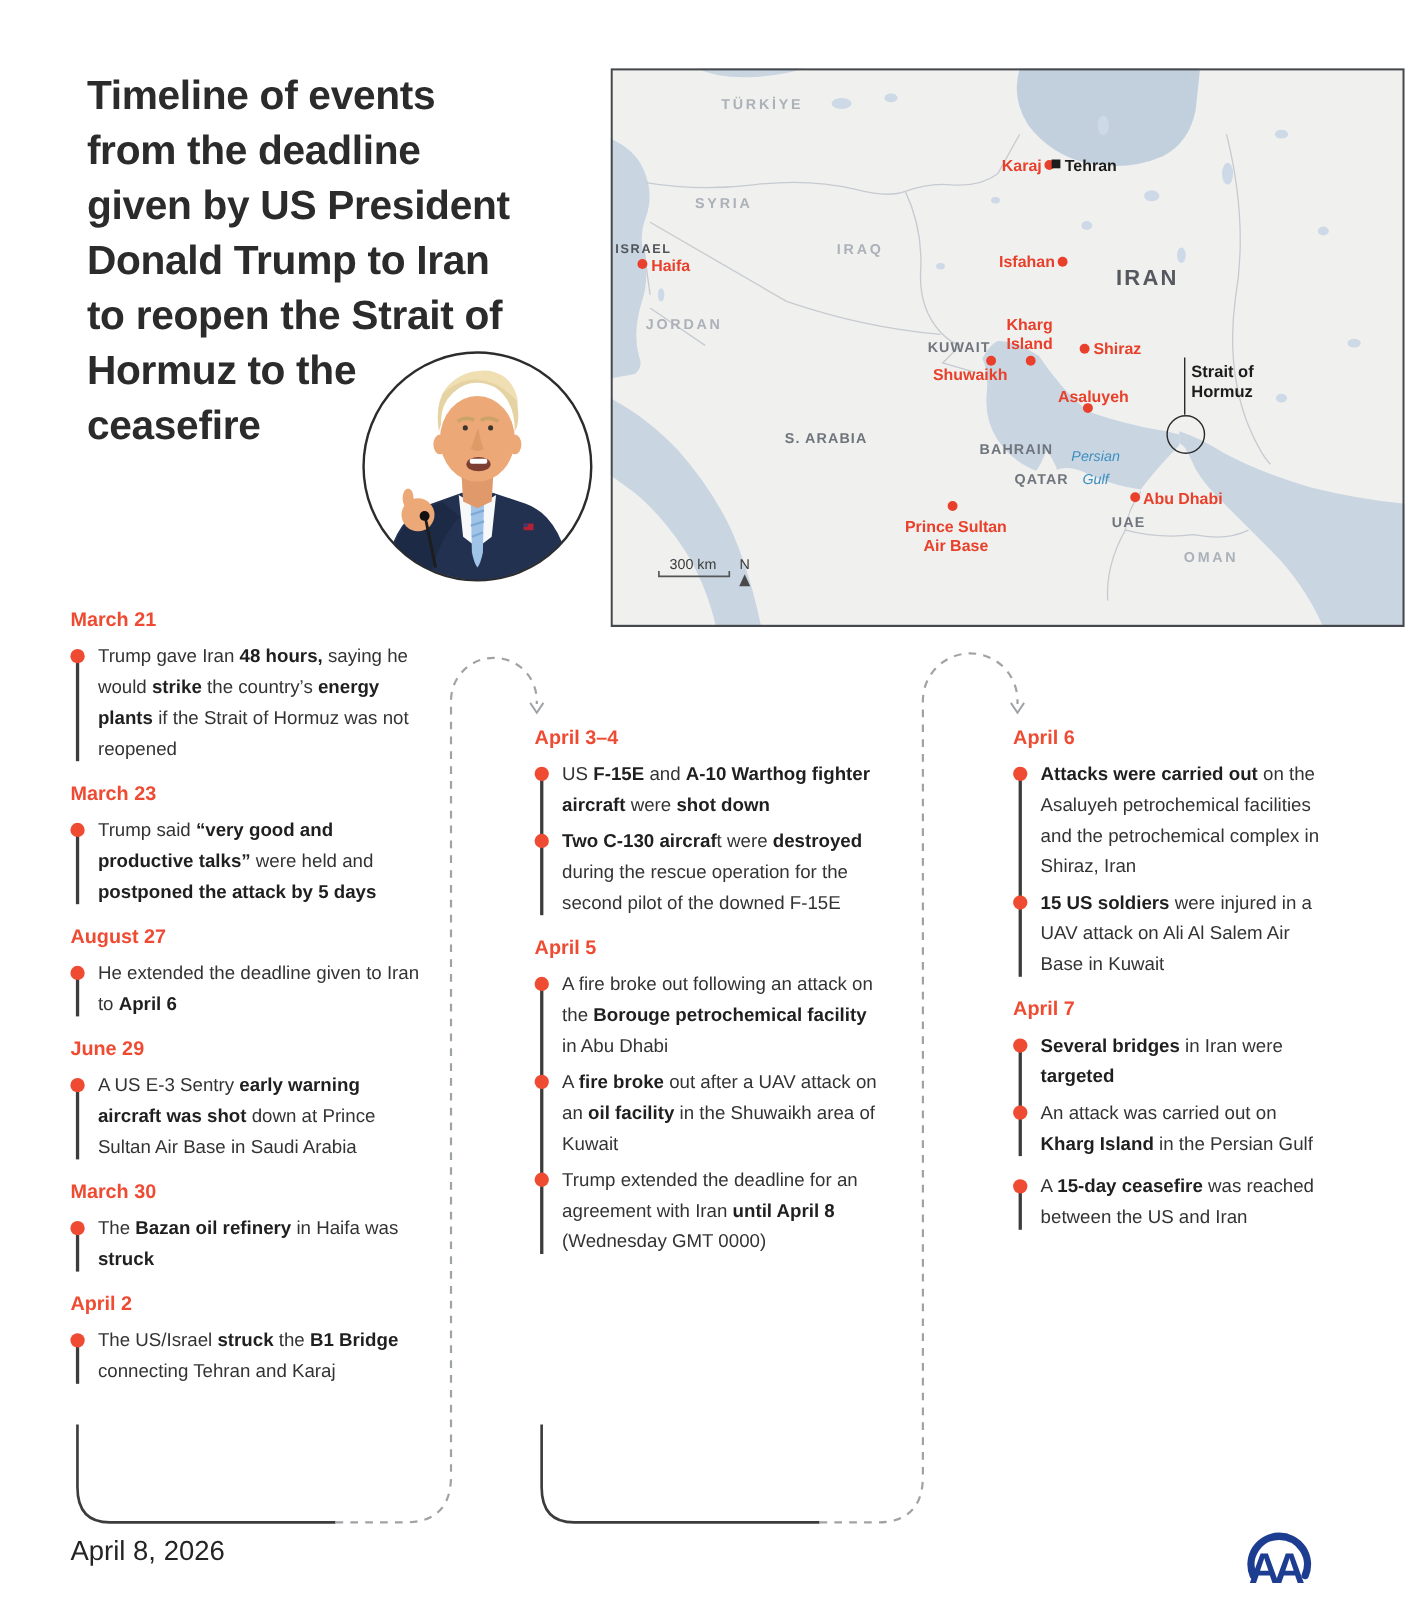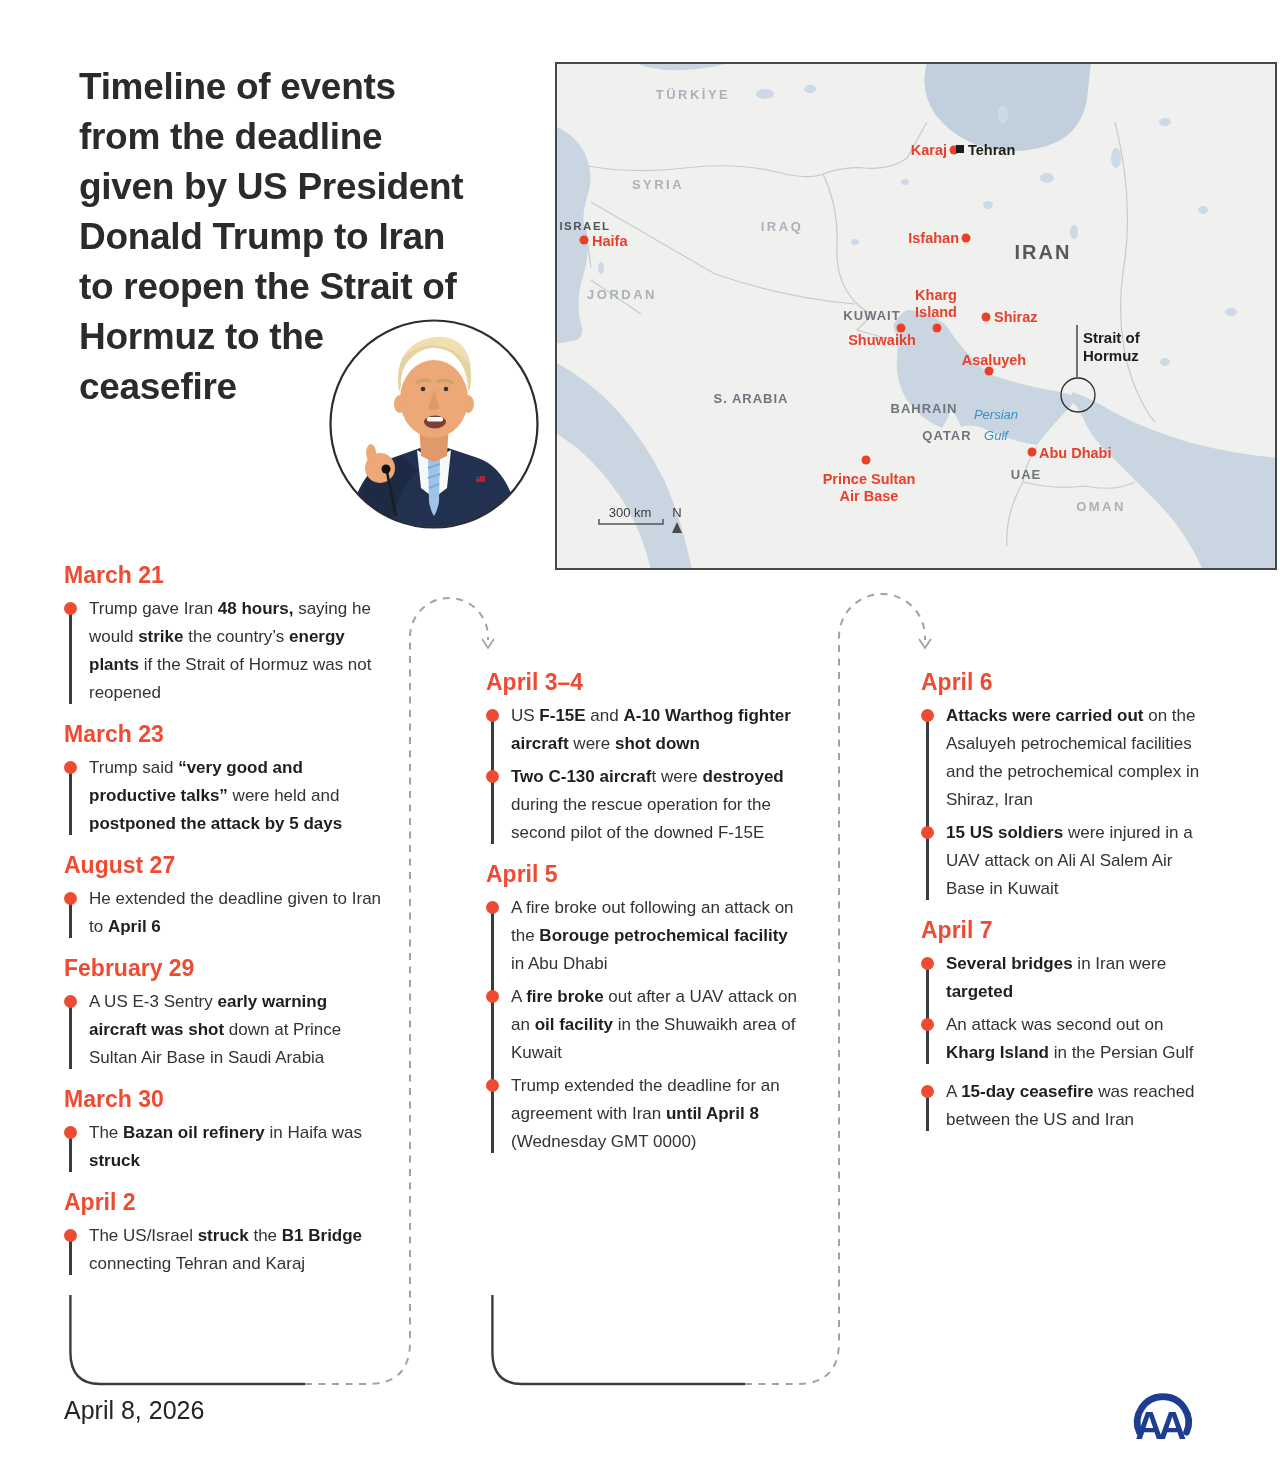--- a/index.html
+++ b/index.html
@@ -30,22 +30,22 @@
 
   .map{position:absolute;left:555px;top:62px;width:722px;height:508px;}
 
   .tl-col{position:absolute;z-index:2;}
   #col1{left:64px;top:548px;width:318px;}
   #col2{left:486px;top:655px;width:318px;}
   #col3{left:921px;top:655px;width:292px;}
 
   .ev{margin-bottom:11px;}
   .ev h3{
-    color:var(--red);font-size:23px;font-weight:bold;
-    margin:12px 0 5px 0;line-height:30px;
+    color:var(--red);font-size:18px;font-weight:bold;
+    margin:0 0 5px 0;line-height:30px;
   }
   .bullets{position:relative;}
   .bl{position:absolute;left:5.2px;top:9px;bottom:3px;width:2.4px;background:var(--line);}
   .bullet{position:relative;padding-left:25px;margin-bottom:5px;}
   .bullet:last-child{margin-bottom:0;}
   .dot{position:absolute;left:0;top:7px;width:13px;height:13px;border-radius:50%;background:var(--red);}
   .bullet p{margin:0;font-size:17px;line-height:28px;color:var(--body);}
   .seg-b{font-weight:bold;color:#1f1f1f;}
 
   .connectors{position:absolute;left:0;top:0;width:1280px;height:1466px;z-index:1;pointer-events:none;}
@@ -235,21 +235,21 @@
         <h3>August 27</h3>
         <div class="bullets">
           <div class="bl"></div>
           <div class="bullet">
             <span class="dot"></span>
             <p><span class="seg-n">He extended the deadline given to Iran to </span><span class="seg-b">April 6</span></p>
           </div>
         </div>
       </section>
       <section class="ev">
-        <h3>February 29</h3>
+        <h3>June 29</h3>
         <div class="bullets">
           <div class="bl"></div>
           <div class="bullet">
             <span class="dot"></span>
             <p><span class="seg-n">A US E-3 Sentry </span><span class="seg-b">early warning aircraft was shot</span><span class="seg-n"> down at Prince Sultan Air Base in Saudi Arabia</span></p>
           </div>
         </div>
       </section>
       <section class="ev">
         <h3>March 30</h3>
@@ -324,21 +324,21 @@
       <section class="ev">
         <h3>April 7</h3>
         <div class="bullets">
           <div class="bl"></div>
           <div class="bullet">
             <span class="dot"></span>
             <p><span class="seg-b">Several bridges</span><span class="seg-n"> in Iran were </span><span class="seg-b">targeted</span></p>
           </div>
           <div class="bullet">
             <span class="dot"></span>
-            <p><span class="seg-n">An attack was second out on </span><span class="seg-b">Kharg Island</span><span class="seg-n"> in the Persian Gulf</span></p>
+            <p><span class="seg-n">An attack was carried out on </span><span class="seg-b">Kharg Island</span><span class="seg-n"> in the Persian Gulf</span></p>
           </div>
         </div>
       </section>
       <section class="ev">
         <div class="bullets">
           <div class="bl"></div>
           <div class="bullet">
             <span class="dot"></span>
             <p><span class="seg-n">A </span><span class="seg-b">15-day ceasefire</span><span class="seg-n"> was reached between the US and Iran</span></p>
           </div>

